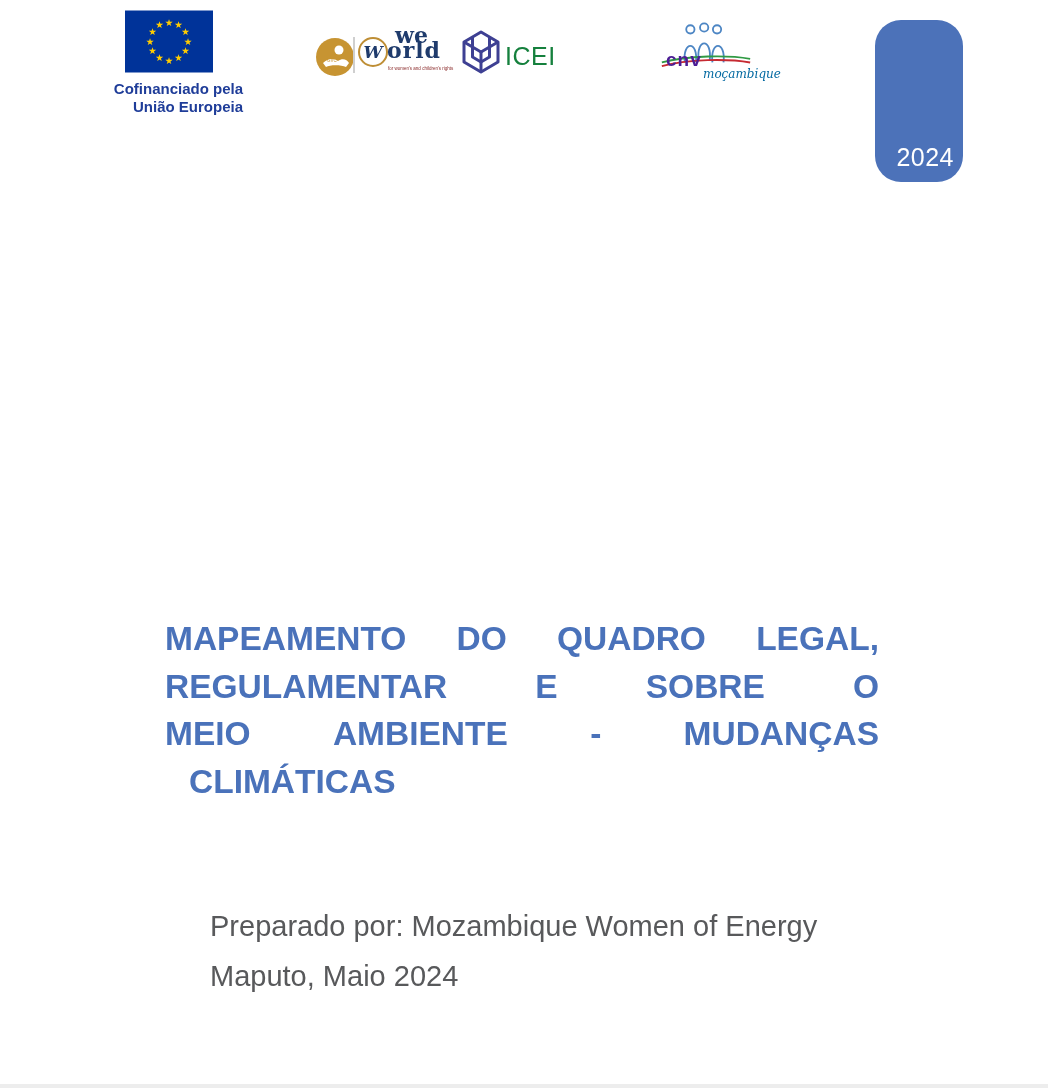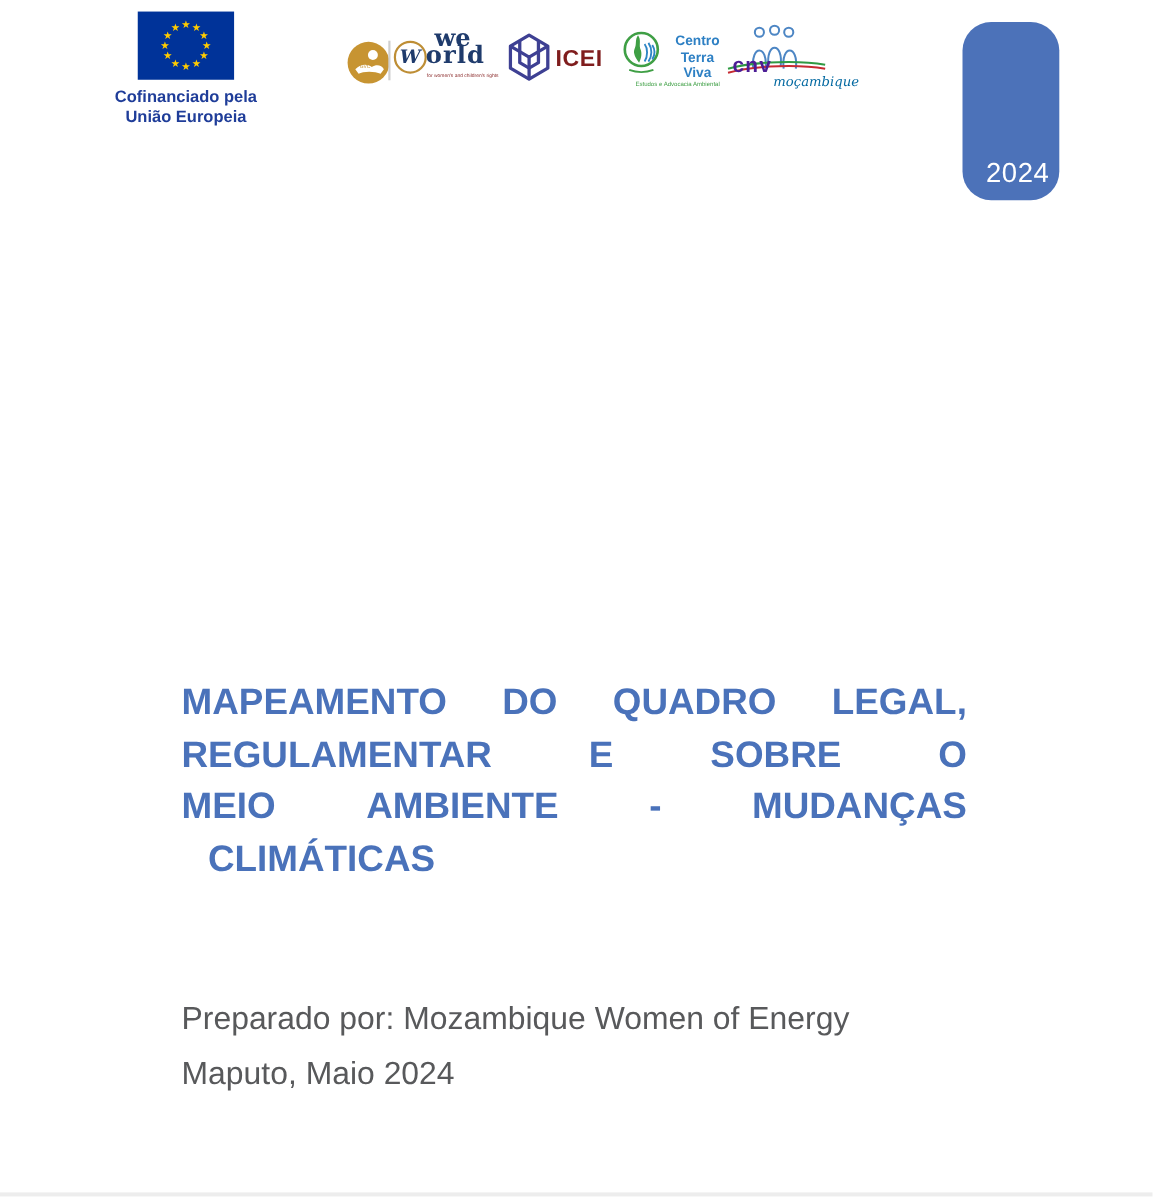--- a/index.html
+++ b/index.html
@@ -4,41 +4,41 @@
 <style>
   * { margin:0; padding:0; box-sizing:border-box; }
   html,body { background:#fff; }
   .page {
     position:relative; width:1048px; height:1088px; background:#ffffff;
     font-family:"Liberation Sans", sans-serif; overflow:hidden;
   }
   
   .eu-flag { position:absolute; left:125px; top:10px; width:88px; height:63px; }
   .eu-caption {
-    position:absolute; left:95px; top:80px; width:148px; text-align:center;
+    position:absolute; left:95px; top:80px; width:148px; text-align:right;
     font-weight:bold; font-size:15px; line-height:17.5px; color:#1F3D99;
   }
   
   .gvc-circle {
     position:absolute; left:316px; top:38px; width:38px; height:38px;
     background:#C79432; border-radius:50%;
   }
   .logo-divider { position:absolute; left:353px; top:37px; width:2px; height:36px; background:#cfcfcf; }
   .weworld { position:absolute; left:358px; top:24px; width:84px; height:50px; color:#1F3B6C; }
   .weworld .ww-ring {
     position:absolute; left:0; top:13px; width:30px; height:30px;
     border:2.5px solid #BE8E35; border-radius:50%;
     display:flex; align-items:center; justify-content:center;
   }
   .weworld .ww-w { font-family:"DejaVu Serif", serif; font-style:italic; font-weight:bold; font-size:17px; }
   .weworld .ww-we { position:absolute; left:37px; top:-2px; font-family:"DejaVu Serif", serif; font-weight:bold; font-size:22px; }
   .weworld .ww-orld { position:absolute; left:29px; top:13px; font-family:"DejaVu Serif", serif; font-weight:bold; font-size:22px; letter-spacing:1px; }
   .weworld .ww-tagline { position:absolute; left:30px; top:42px; font-size:4.5px; color:#8a2a2a; white-space:nowrap; }
   .icei-icon { position:absolute; left:462px; top:30px; width:38px; height:44px; }
-  .icei-label { position:absolute; left:505px; top:42px; font-size:21px; font-weight:bold; color:#7f1d1d; letter-spacing:0.5px; }
+  .icei-label { position:absolute; left:505px; top:42px; font-size:25px; font-weight:normal; color:#15803d; letter-spacing:0.5px; }
   .ctv { position:absolute; left:566px; top:27px; width:100px; height:70px; }
   .ctv-globe { position:absolute; left:0; top:1px; width:34px; height:40px; }
   .ctv-words { position:absolute; left:38px; top:3px; width:60px; text-align:center;
     color:#2E80C4; font-weight:bold; font-size:12.5px; line-height:14.5px; }
   .ctv-tagline { position:absolute; left:-2px; top:47px; width:104px; text-align:center;
     font-size:5.5px; color:#3F9F45; white-space:nowrap; }
   .cnv { position:absolute; left:656px; top:22px; width:100px; height:66px; }
   .cnv-art { position:absolute; left:0; top:0; width:100px; height:46px; }
   .cnv-name { position:absolute; left:10px; top:27px; font-size:19px; font-weight:bold; color:#4c1d95; letter-spacing:1px; }
   .cnv-place { position:absolute; left:47px; top:45px; font-size:12px; font-style:italic; color:#0369a1;
@@ -117,38 +117,20 @@
     <g stroke="#3E4093" stroke-width="3" fill="none" stroke-linejoin="round">
       <path d="M19,2 L36,12 L36,32 L19,42 L2,32 L2,12 Z"></path>
       <path d="M2,12 L19,22 L36,12"></path>
       <path d="M19,22 L19,42"></path>
       <path d="M10.5,7 L10.5,27 L19,32"></path>
       <path d="M27.5,7 L27.5,27 L19,32"></path>
     </g>
   </svg>
   <div class="icei-label">ICEI</div>
 
-  <div class="ctv">
-    <svg class="ctv-globe" viewBox="0 0 34 40">
-      <circle cx="17" cy="17" r="15" stroke="#3F9F45" stroke-width="2.4" fill="none"></circle>
-      <path d="M14,4 C11,8 13,12 11,16 C9,20 12,25 15,29 C17,25 18,20 16,16 C15,12 17,8 14,4 Z" fill="#3F9F45"></path>
-      <g stroke="#2E86C5" stroke-width="1.7" fill="none">
-        <path d="M20,12 C23,16 23,23 20,28"></path>
-        <path d="M23.5,11 C27,16 27,23 23.5,28"></path>
-        <path d="M27,13 C29.5,17 29.5,22 27,26"></path>
-      </g>
-      <path d="M6,35.5 C13,38 21,38 28,35.5" stroke="#3F9F45" stroke-width="1.6" fill="none"></path>
-    </svg>
-    <div class="ctv-words">
-      <div>Centro</div>
-      <div>Terra</div>
-      <div>Viva</div>
-    </div>
-    <div class="ctv-tagline">Estudos e Advocacia Ambiental</div>
-  </div>
 
   <div class="cnv">
     <svg class="cnv-art" viewBox="0 0 100 50">
       <g stroke="#4D86C4" stroke-width="2" fill="none">
         <circle cx="33" cy="8" r="4.5"></circle>
         <circle cx="48" cy="6" r="4.5"></circle>
         <circle cx="62" cy="8" r="4.5"></circle>
         <path d="M27,44 C24,20 42,20 39,44"></path>
         <path d="M42,42 C39,17 57,17 54,42"></path>
         <path d="M57,44 C54,20 72,20 69,44"></path>
@@ -179,19 +161,19 @@
       </div>
       <div class="title-line">
         <span>MEIO</span>
         <span>AMBIENTE</span>
         <span>-</span>
         <span>MUDANÇAS</span>
       </div>
       <div class="title-line last">CLIMÁTICAS</div>
     </div>
 
-  <div class="byline" style="color: rgb(88, 89, 91);">
+  <div class="byline" style="color: rgb(88, 89, 91); margin-left: 45px;">
     <div>Preparado por: Mozambique Women of Energy</div>
     <div>Maputo, Maio 2024</div>
   </div>
 
   <div class="bottom-strip"></div>
 </div>
 
 </body></html>

